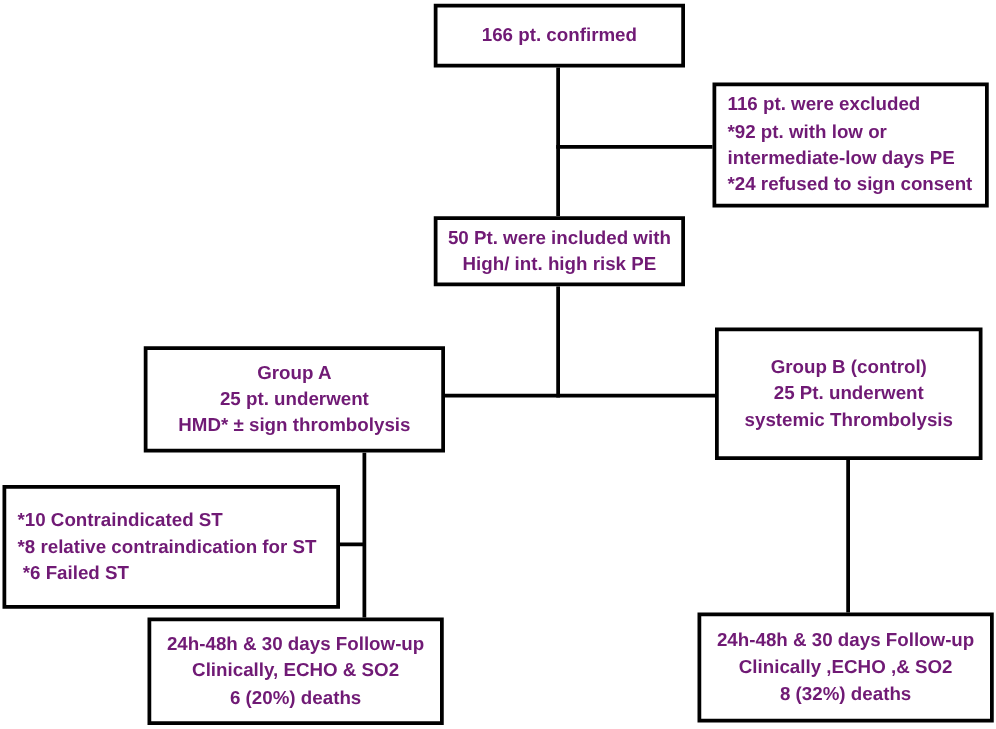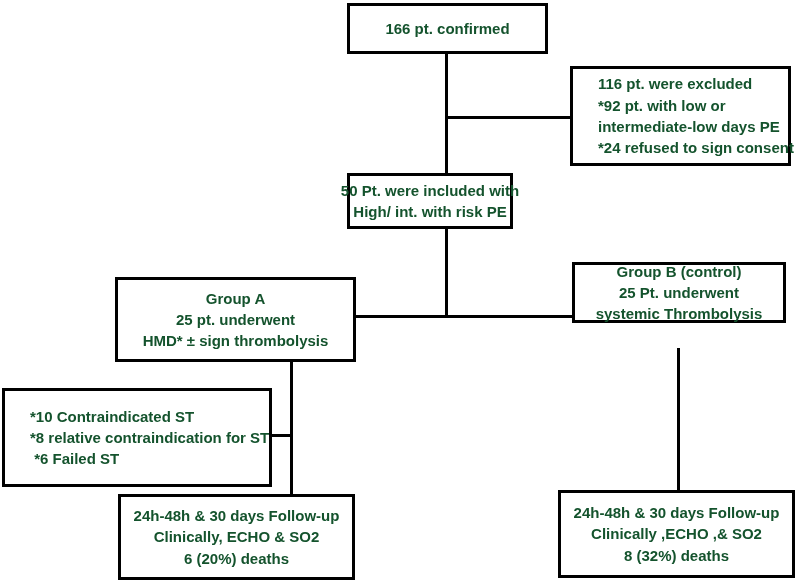--- a/index.html
+++ b/index.html
@@ -13,31 +13,31 @@
     height: 583px;
     background: #ffffff;
     font-family: "Liberation Sans", sans-serif;
     overflow: hidden;
   }
   .node {
     position: absolute;
     box-sizing: border-box;
     border: 3px solid #000000;
     background: #ffffff;
-    color: #14532d;
+    color: #701a75;
     font-weight: bold;
     font-size: 15px;
     line-height: 1.42;
     display: flex;
     flex-direction: column;
     justify-content: center;
     z-index: 2;
   }
   .node.center { align-items: center; text-align: center; }
-  .node.left   { align-items: flex-start; text-align: left; padding-left: 25px; }
+  .node.left   { align-items: flex-start; text-align: left; padding-left: 9px; }
   .node .line { display: block; white-space: pre; }
   .connector {
     position: absolute;
     background: #000000;
     z-index: 1;
   }
   .v { width: 3px; }
   .h { height: 3px; }
 </style>
 </head>
@@ -63,32 +63,32 @@
     <span class="line">166 pt. confirmed</span>
   </div>
 
   <div class="node left" style="left:570px; top:66px; width:221px; height:100px;">
     <span class="line">116 pt. were excluded</span>
     <span class="line">*92 pt. with low or</span>
     <span class="line">intermediate-low days PE</span>
     <span class="line">*24 refused to sign consent</span>
   </div>
 
-  <div class="node center" style="left:347px; top:173px; width:166px; height:56px;">
+  <div class="node center" style="left:347px; top:173px; width:201px; height:56px;">
     <span class="line">50 Pt. were included with</span>
-    <span class="line">High/ int. with risk PE</span>
+    <span class="line">High/ int. high risk PE</span>
   </div>
 
   <div class="node center" style="left:115px; top:277px; width:241px; height:85px;">
     <span class="line">Group A</span>
     <span class="line">25 pt. underwent</span>
     <span class="line">HMD* ± sign thrombolysis</span>
   </div>
 
-  <div class="node center" style="left:572px; top:262px; width:214px; height:61px;">
+  <div class="node center" style="left:572px; top:262px; width:214px; height:106px;">
     <span class="line">Group B (control)</span>
     <span class="line">25 Pt. underwent</span>
     <span class="line">systemic Thrombolysis</span>
   </div>
 
   <div class="node left" style="left:2px; top:388px; width:270px; height:99px;">
     <span class="line">*10 Contraindicated ST</span>
     <span class="line">*8 relative contraindication for ST</span>
     <span class="line"> *6 Failed ST</span>
   </div>

